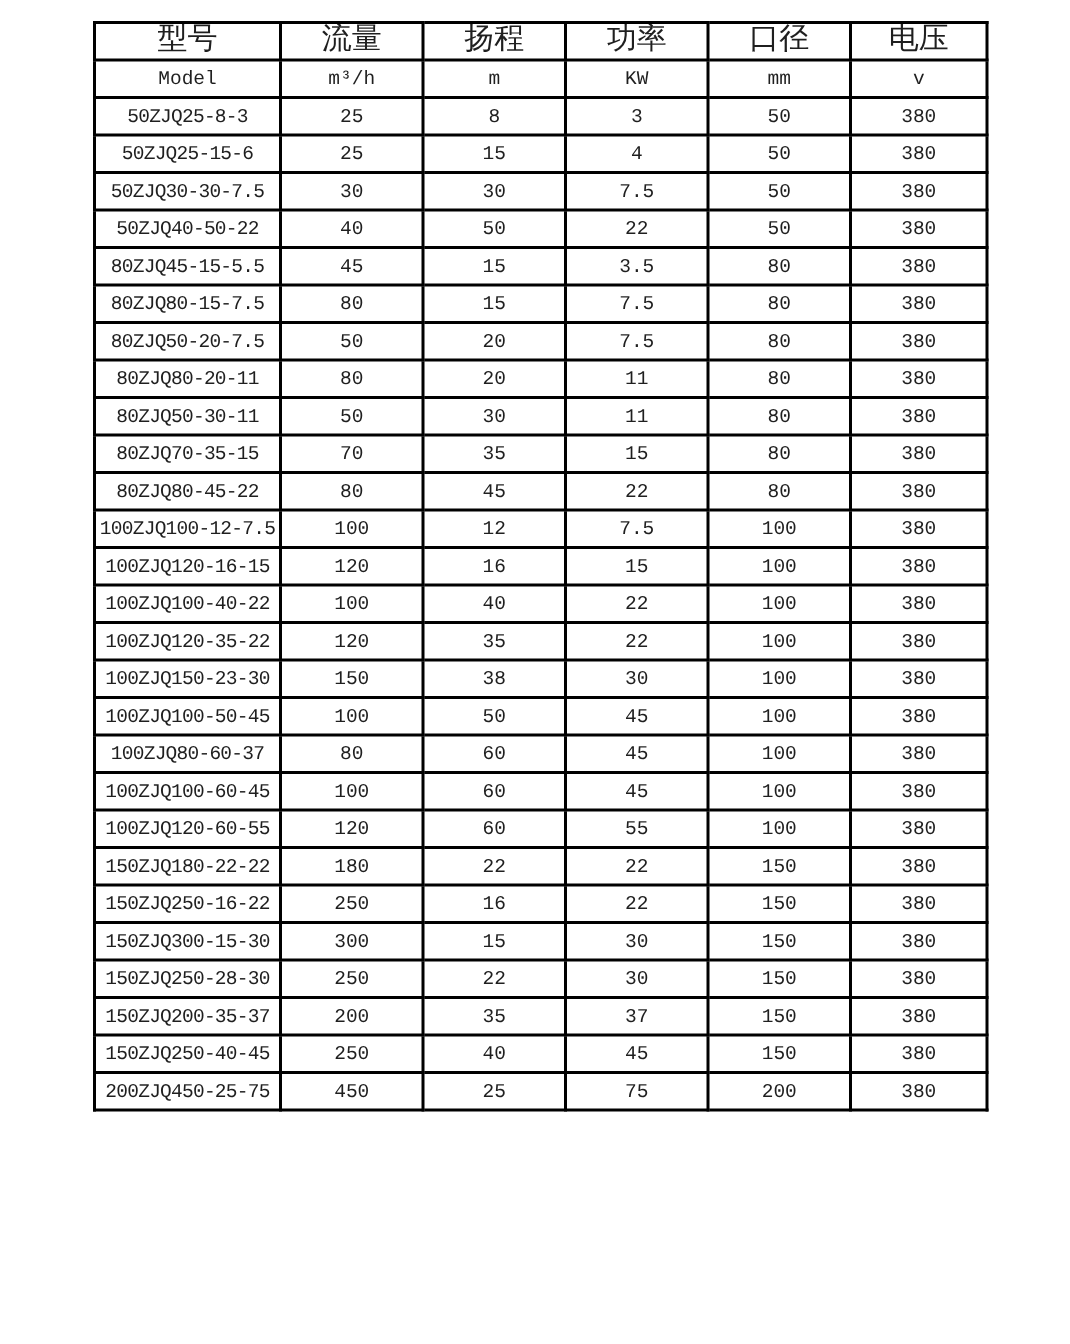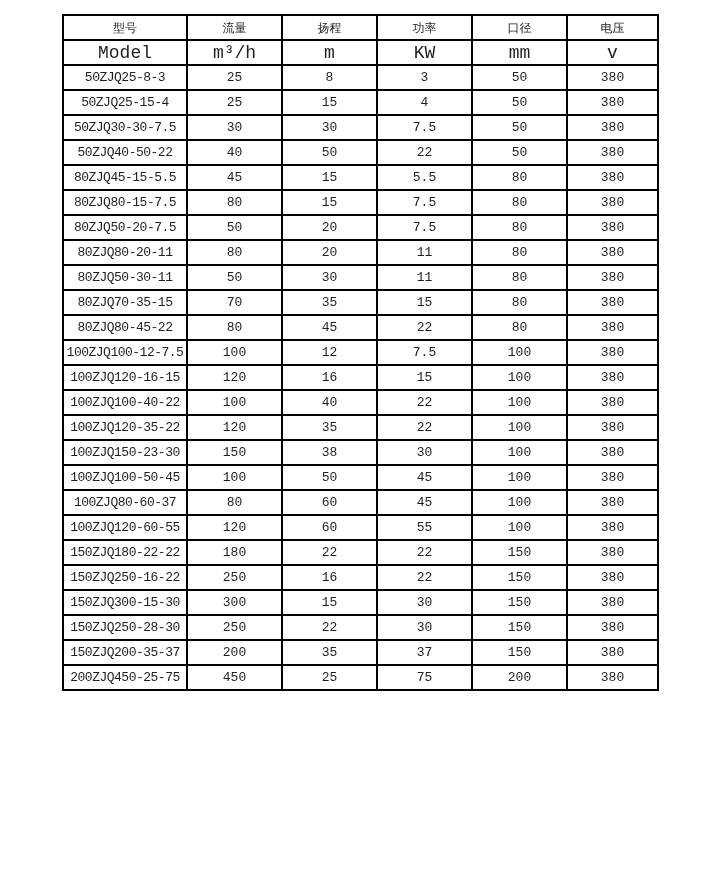--- a/index.html
+++ b/index.html
@@ -34,25 +34,25 @@
     padding: 0;
     text-align: center;
     vertical-align: middle;
     font-weight: normal;
     font-size: 13px;
     line-height: 1;
     overflow: hidden;
     white-space: nowrap;
   }
   .spec-table th.cn {
-    font-size: 12px;
-    font-family: Liberation Sans, sans-serif;
+    font-size: 20px;
+    font-family: Liberation Mono, monospace;
   }
   .spec-table .unit-row th {
-    font-size: 18px;
+    font-size: 13px;
   }
   .spec-table td.model-cell {
     letter-spacing: -0.5px;
     margin-left: 36px;
   }
 </style>
 </head>
 <body>
 
 <table class="spec-table">
@@ -85,21 +85,21 @@
   <tbody>
       <tr>
         <td class="model-cell">50ZJQ25-8-3</td>
         <td>25</td>
         <td>8</td>
         <td>3</td>
         <td>50</td>
         <td>380</td>
       </tr>
       <tr>
-        <td class="model-cell">50ZJQ25-15-4</td>
+        <td class="model-cell">50ZJQ25-15-6</td>
         <td>25</td>
         <td>15</td>
         <td>4</td>
         <td>50</td>
         <td>380</td>
       </tr>
       <tr>
         <td class="model-cell">50ZJQ30-30-7.5</td>
         <td>30</td>
         <td>30</td>
@@ -112,21 +112,21 @@
         <td>40</td>
         <td>50</td>
         <td>22</td>
         <td>50</td>
         <td>380</td>
       </tr>
       <tr>
         <td class="model-cell">80ZJQ45-15-5.5</td>
         <td>45</td>
         <td>15</td>
-        <td>5.5</td>
+        <td>3.5</td>
         <td>80</td>
         <td>380</td>
       </tr>
       <tr>
         <td class="model-cell">80ZJQ80-15-7.5</td>
         <td>80</td>
         <td>15</td>
         <td>7.5</td>
         <td>80</td>
         <td>380</td>
@@ -215,20 +215,28 @@
         <td class="model-cell">100ZJQ100-50-45</td>
         <td>100</td>
         <td>50</td>
         <td>45</td>
         <td>100</td>
         <td>380</td>
       </tr>
       <tr>
         <td class="model-cell">100ZJQ80-60-37</td>
         <td>80</td>
+        <td>60</td>
+        <td>45</td>
+        <td>100</td>
+        <td>380</td>
+      </tr>
+      <tr>
+        <td class="model-cell">100ZJQ100-60-45</td>
+        <td>100</td>
         <td>60</td>
         <td>45</td>
         <td>100</td>
         <td>380</td>
       </tr>
       <tr>
         <td class="model-cell">100ZJQ120-60-55</td>
         <td>120</td>
         <td>60</td>
         <td>55</td>
@@ -265,20 +273,28 @@
         <td>22</td>
         <td>30</td>
         <td>150</td>
         <td>380</td>
       </tr>
       <tr>
         <td class="model-cell">150ZJQ200-35-37</td>
         <td>200</td>
         <td>35</td>
         <td>37</td>
+        <td>150</td>
+        <td>380</td>
+      </tr>
+      <tr>
+        <td class="model-cell">150ZJQ250-40-45</td>
+        <td>250</td>
+        <td>40</td>
+        <td>45</td>
         <td>150</td>
         <td>380</td>
       </tr>
       <tr>
         <td class="model-cell">200ZJQ450-25-75</td>
         <td>450</td>
         <td>25</td>
         <td>75</td>
         <td>200</td>
         <td>380</td>

